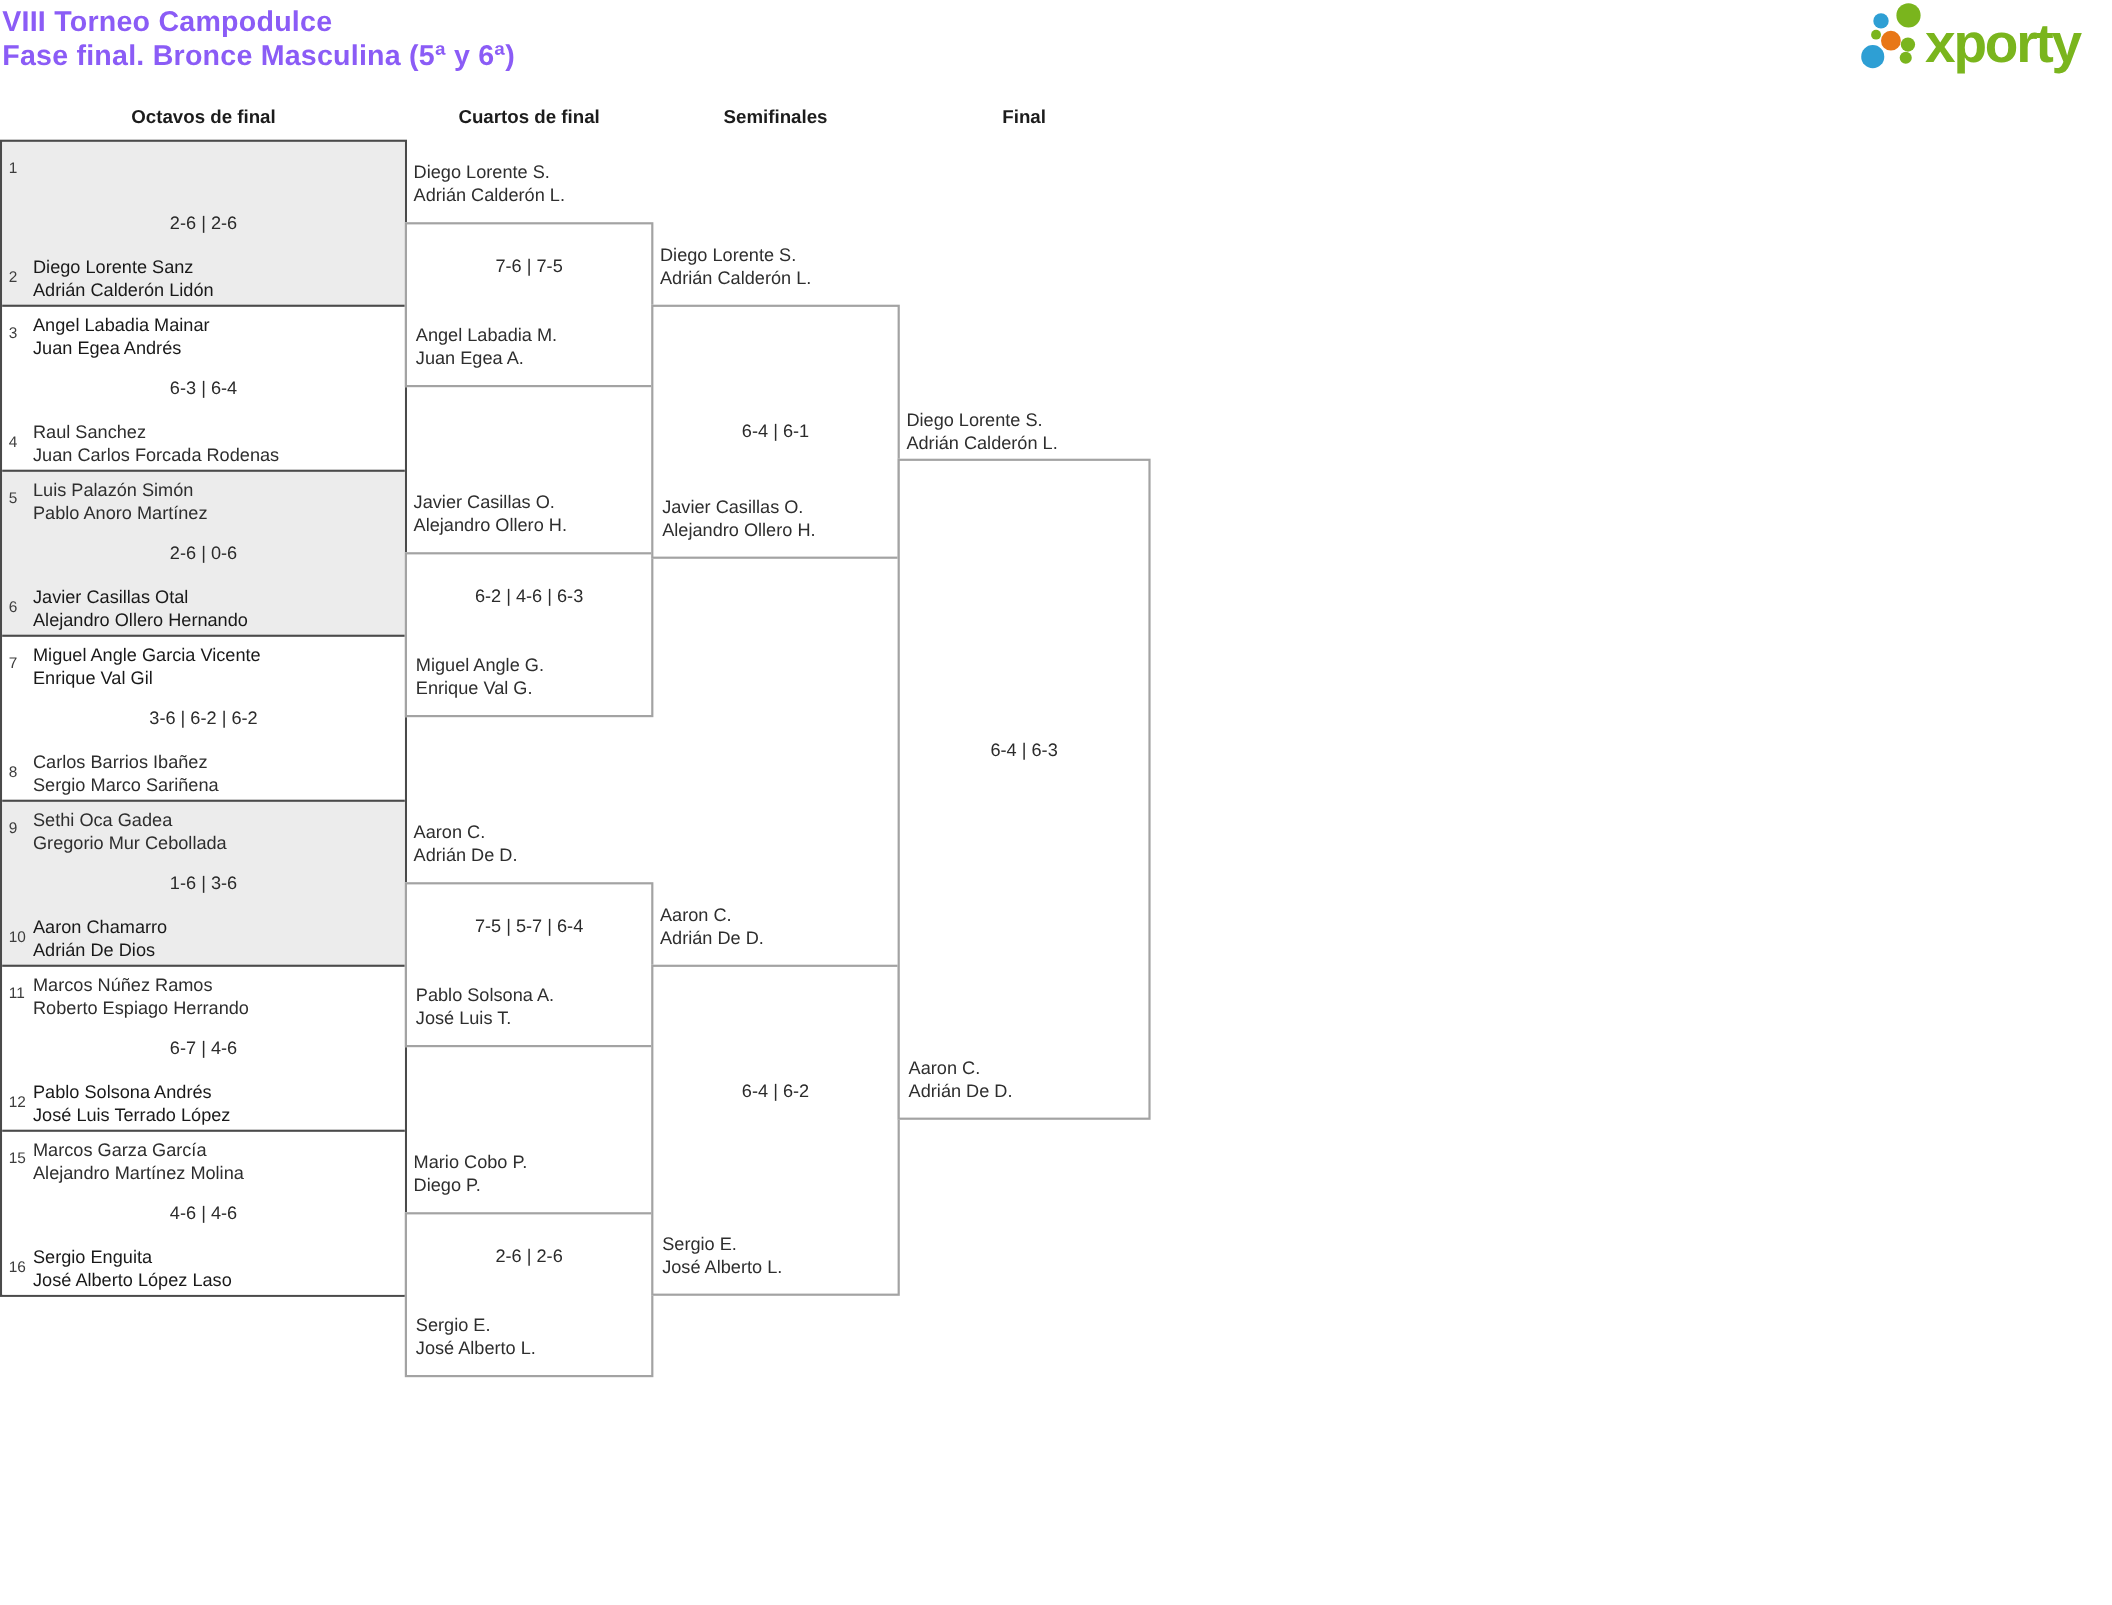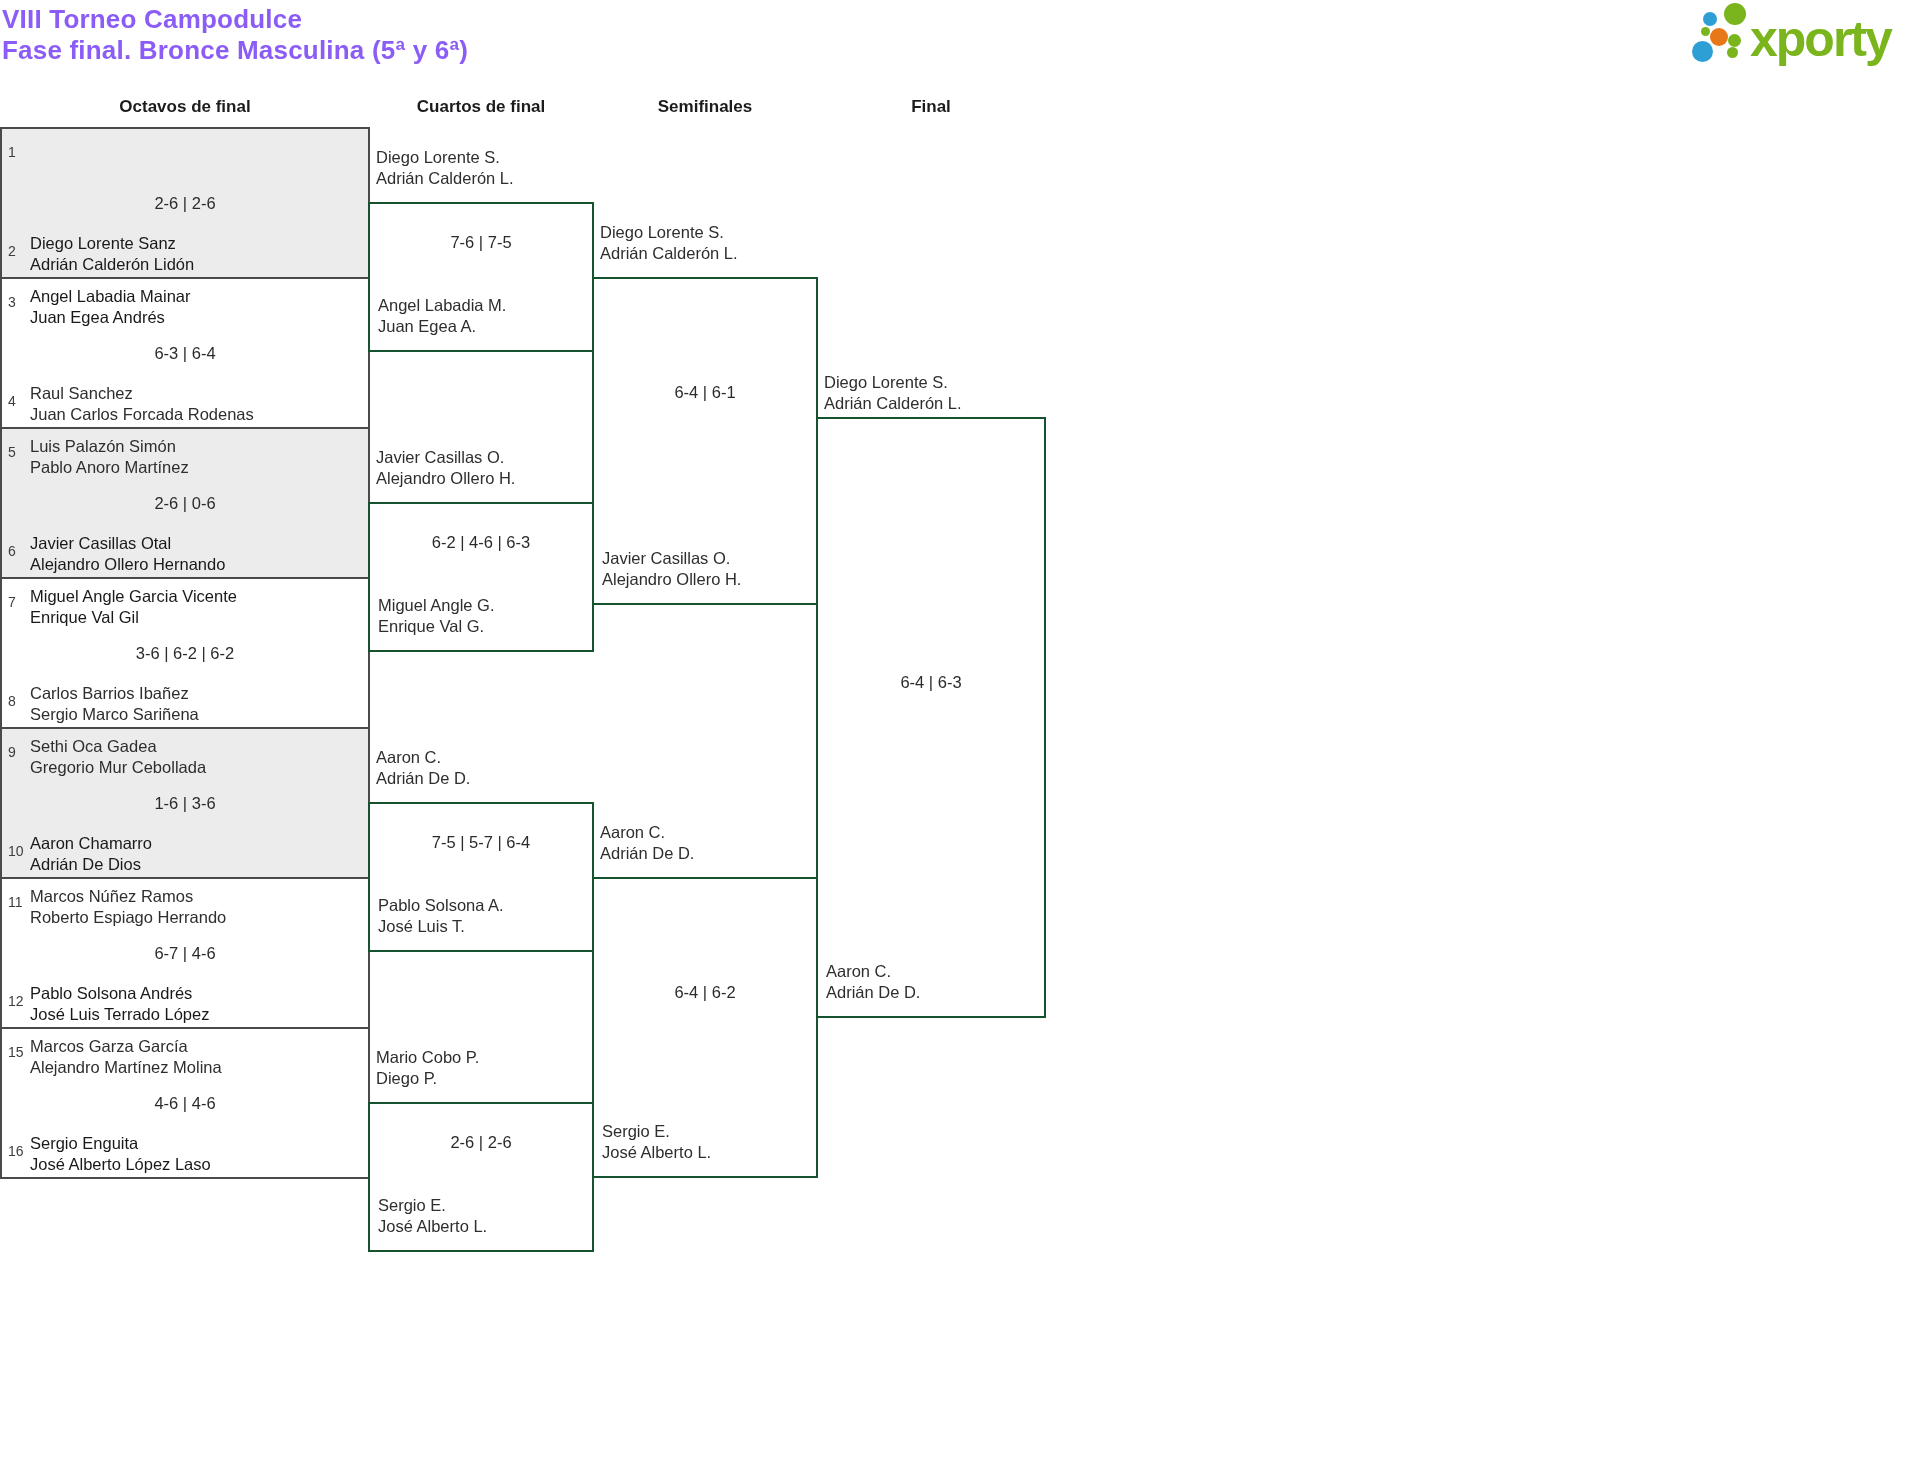--- a/index.html
+++ b/index.html
@@ -28,21 +28,21 @@
   .seed.s1{top:15px;}
   .seed.s2{top:114px;}
   .team{position:absolute;left:28px;right:4px;font-size:16.5px;line-height:21px;color:#2e2e2e;}
   .team.t1{top:7px;}
   .team.t2{top:104px;}
   .w{font-weight:400;color:#191919;}
   .mscore{position:absolute;left:0;right:0;top:64px;text-align:center;
           font-size:16.5px;line-height:20px;color:#2b2b2b;}
 
   
-  .mbox{position:absolute;border:2px solid #14532d;background:#fff;box-sizing:border-box;}
+  .mbox{position:absolute;border:2px solid #a3a3a3;background:#fff;box-sizing:border-box;}
   .bscore{position:absolute;left:0;right:0;text-align:center;font-size:16.5px;line-height:20px;color:#2b2b2b;}
   .blabel{position:absolute;left:8px;right:4px;bottom:13px;font-size:16.5px;line-height:21px;color:#2e2e2e;}
   .adv{position:absolute;width:222px;font-size:16.5px;line-height:21px;color:#2e2e2e;}
 </style>
 </head>
 <body>
 
 <div class="page">
 
   <div class="title">
@@ -209,21 +209,21 @@
     <div class="blabel w">
       <div>Sergio E.</div>
         <div>José Alberto L.</div>
     </div>
   </div>
 
   <div class="adv w" style="left:600px;top:222px;">
     <div>Diego Lorente S.</div>
       <div>Adrián Calderón L.</div>
   </div>
-  <div class="mbox" style="left:592px;top:277px;width:226px;height:328px;padding-left:18px;">
+  <div class="mbox" style="left:592px;top:277px;width:226px;height:231px;padding-left:18px;">
     <div class="bscore" style="top:103px;">6-4 | 6-1</div>
     <div class="blabel">
       <div>Javier Casillas O.</div>
         <div>Alejandro Ollero H.</div>
     </div>
   </div>
 
   <div class="adv w" style="left:600px;top:822px;">
     <div>Aaron C.</div>
       <div>Adrián De D.</div>

